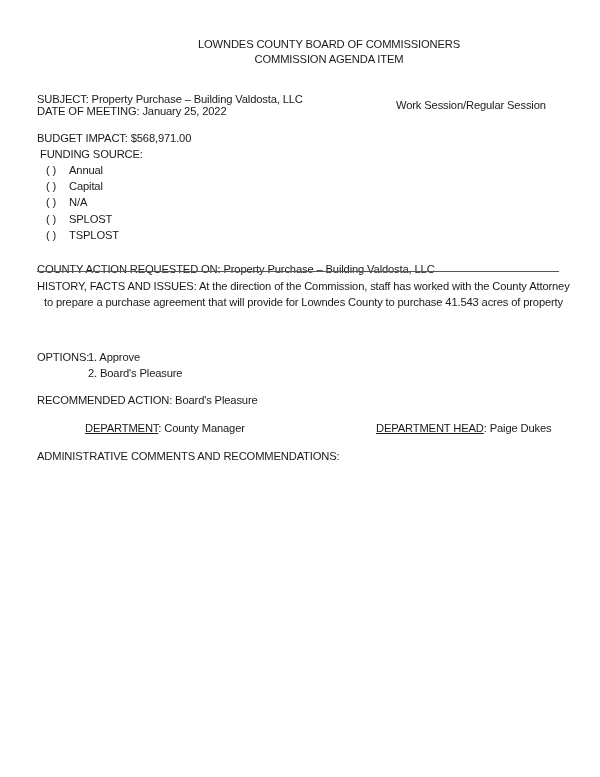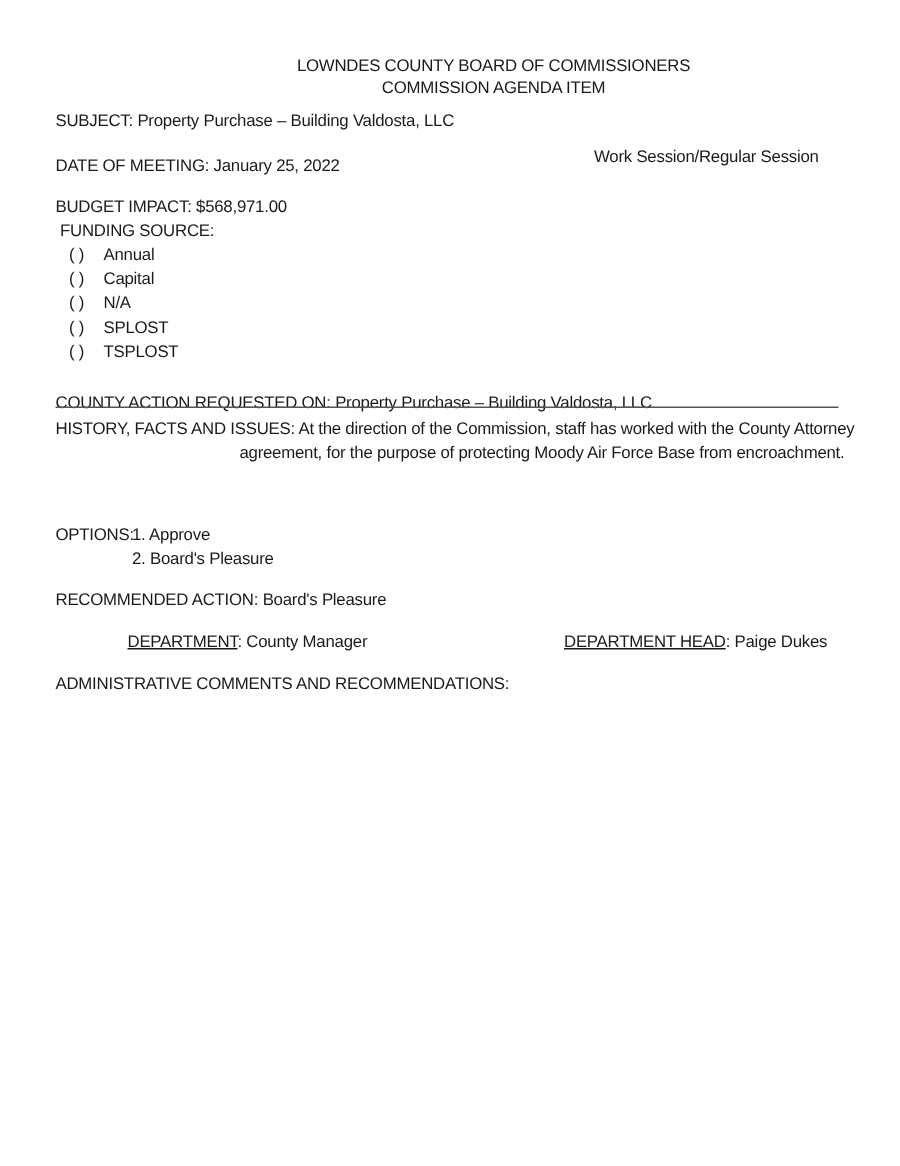--- a/index.html
+++ b/index.html
@@ -18,21 +18,21 @@
     .flabel { position: absolute; left: 69px; }
   </style>
 </head>
 <body>
 
 <div>
 
   <div class="t center" style="top:37px;">LOWNDES COUNTY BOARD OF COMMISSIONERS</div>
   <div class="t center" style="top:52px;">COMMISSION AGENDA ITEM</div>
 
-  <div class="t" style="left:37px; top:74px;">SUBJECT: Property Purchase – Building Valdosta, LLC</div>
+  <div class="t" style="left:37px; top:92px;">SUBJECT: Property Purchase – Building Valdosta, LLC</div>
   <div class="t" style="left:37px; top:104px;">DATE OF MEETING: January 25, 2022</div>
   <div class="t" style="left:396px; top:98px;">Work Session/Regular Session</div>
 
   <div class="t" style="left:37px; top:131px;">BUDGET IMPACT: $568,971.00</div>
   <div class="t" style="left:40px; top:147px;">FUNDING SOURCE:</div>
 
   <div>
     <div class="t fund-item" style="top:163px;">
       <span class="paren">( )</span>
       <span class="flabel">Annual</span>
@@ -53,21 +53,21 @@
       <span class="paren">( )</span>
       <span class="flabel">TSPLOST</span>
     </div>
   </div>
 
   <div class="t" style="left:37px; top:262px;">COUNTY ACTION REQUESTED ON: Property Purchase – Building Valdosta, LLC</div>
   <div class="rule"></div>
 
   <div class="para">
     <span>HISTORY, FACTS AND ISSUES: At the direction of the Commission, staff has worked with the County Attorney</span>
-    <span>agreement, for the purpose of protecting Moody Air Force Base from encroachment.</span>
+    <span>to prepare a purchase agreement that will provide for Lowndes County to purchase 41.543 acres of property</span>
   </div>
 
   <div class="t" style="left:37px; top:350px;">OPTIONS:</div>
   <div class="t" style="left:88px; top:350px;">1. Approve</div>
   <div class="t" style="left:88px; top:366px;">2. Board's Pleasure</div>
 
   <div class="t" style="left:37px; top:393px;">RECOMMENDED ACTION: Board's Pleasure</div>
 
   <div class="t" style="left:37px; top:421px;"><span class="u">DEPARTMENT</span><span>: County Manager</span></div>
   <div class="t" style="left:328px; top:421px;"><span class="u">DEPARTMENT HEAD</span><span>: Paige Dukes</span></div>

